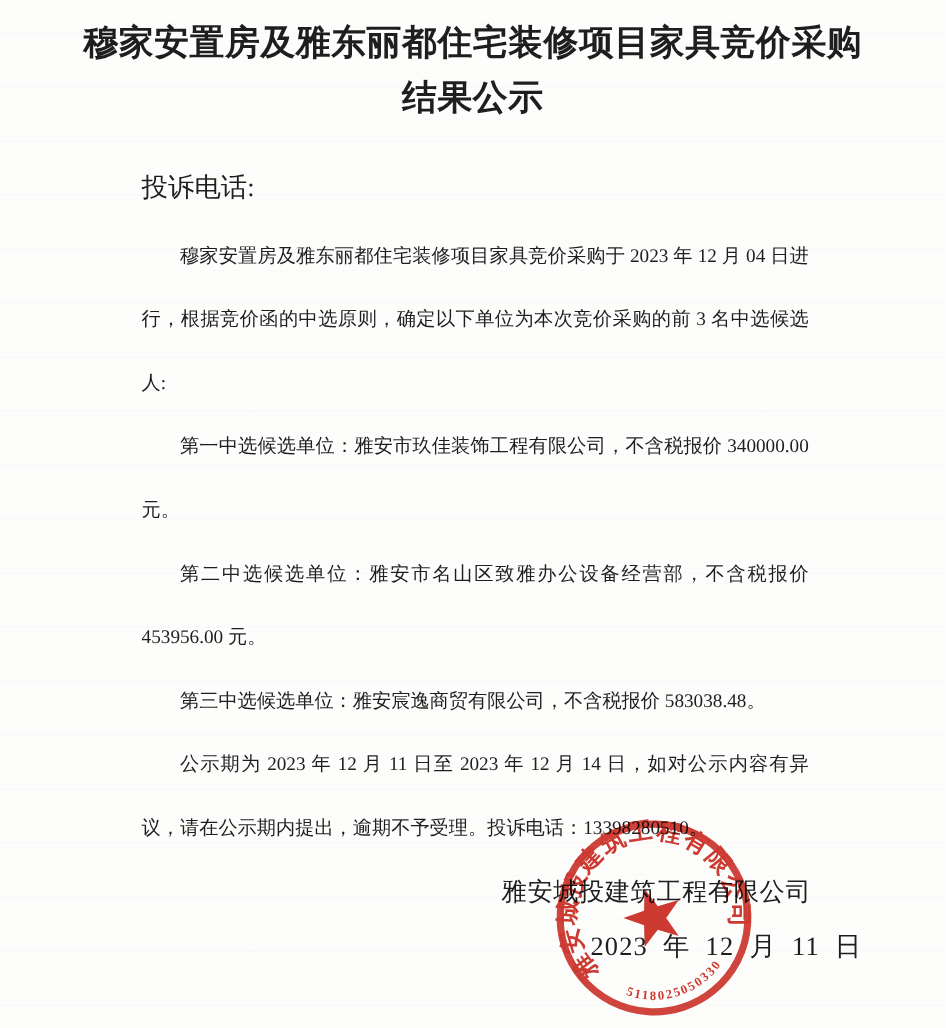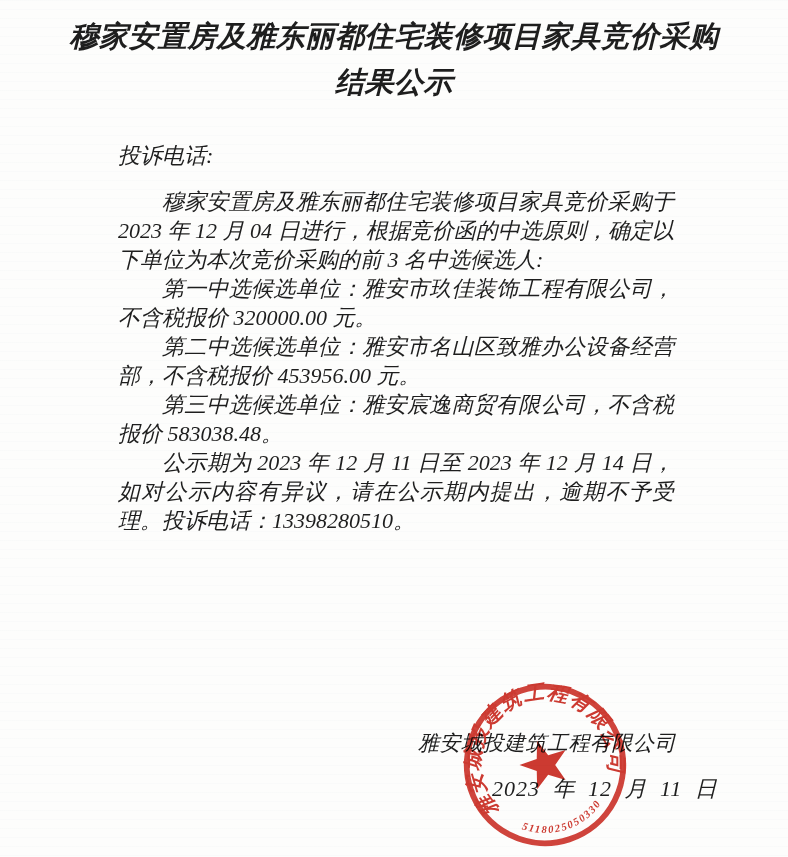--- a/index.html
+++ b/index.html
@@ -5,21 +5,20 @@
   html, body { margin: 0; padding: 0; background: #ffffff; }
 
   .page {
     position: relative;
     width: 788px;
     height: 857px;
     background: #fdfdfc;
     overflow: hidden;
     font-family: "Liberation Serif", "DejaVu Serif", serif;
     color: #1e1e1e;
-    font-style: italic;
   }
 
   
   .scan-texture {
     position: absolute;
     inset: 0;
     background:
       repeating-linear-gradient(to bottom,
         rgba(185, 198, 210, 0.05) 0 1px,
         rgba(255, 255, 255, 0) 1px 9px);
@@ -45,22 +44,22 @@
     top: 141px;
     font-size: 22px;
     line-height: 30px;
   }
 
   .doc-body {
     position: absolute;
     left: 118px;
     top: 187px;
     width: 556px;
-    font-size: 22px;
-    line-height: 29px;
+    font-size: 16px;
+    line-height: 53px;
     text-align: justify;
   }
   .doc-body p {
     margin: 0;
     text-indent: 2em;
   }
 
   .sig-company {
     position: absolute;
     left: 418px;
@@ -100,21 +99,21 @@
 <div class="page">
 
   <div class="scan-texture"></div>
 
   <h1 class="doc-title">穆家安置房及雅东丽都住宅装修项目家具竞价采购结果公示</h1>
 
   <div class="salutation">投诉电话:</div>
 
   <div class="doc-body">
     <p>穆家安置房及雅东丽都住宅装修项目家具竞价采购于 2023 年 12 月 04 日进行，根据竞价函的中选原则，确定以下单位为本次竞价采购的前 3 名中选候选人:</p>
-    <p>第一中选候选单位：雅安市玖佳装饰工程有限公司，不含税报价 320000.00 元。</p>
+    <p>第一中选候选单位：雅安市玖佳装饰工程有限公司，不含税报价 340000.00 元。</p>
     <p>第二中选候选单位：雅安市名山区致雅办公设备经营部，不含税报价 453956.00 元。</p>
     <p>第三中选候选单位：雅安宸逸商贸有限公司，不含税报价 583038.48。</p>
     <p>公示期为 2023 年 12 月 11 日至 2023 年 12 月 14 日，如对公示内容有异议，请在公示期内提出，逾期不予受理。投诉电话：13398280510。</p>
   </div>
 
   <div class="sig-company">雅安城投建筑工程有限公司</div>
 
   <div class="sig-date">2023 年 12 月 11 日</div>
 
   <svg class="seal" viewBox="0 0 200 200" xmlns="http://www.w3.org/2000/svg">

